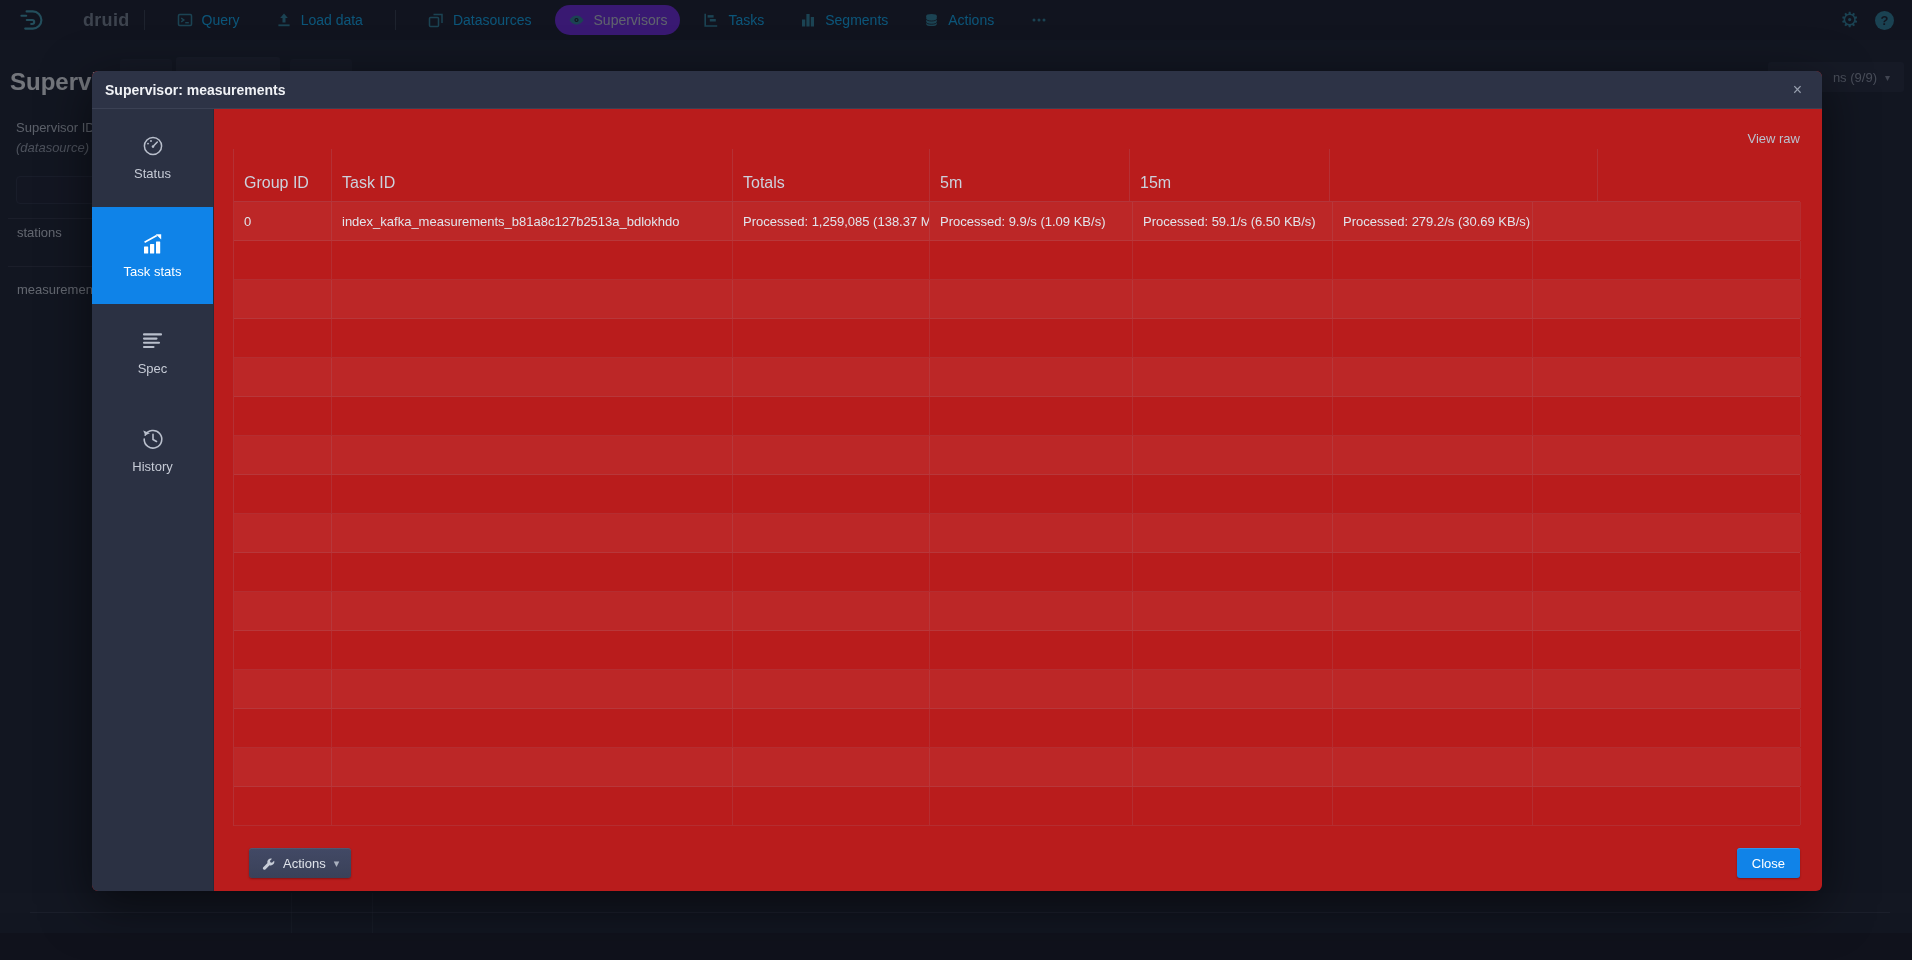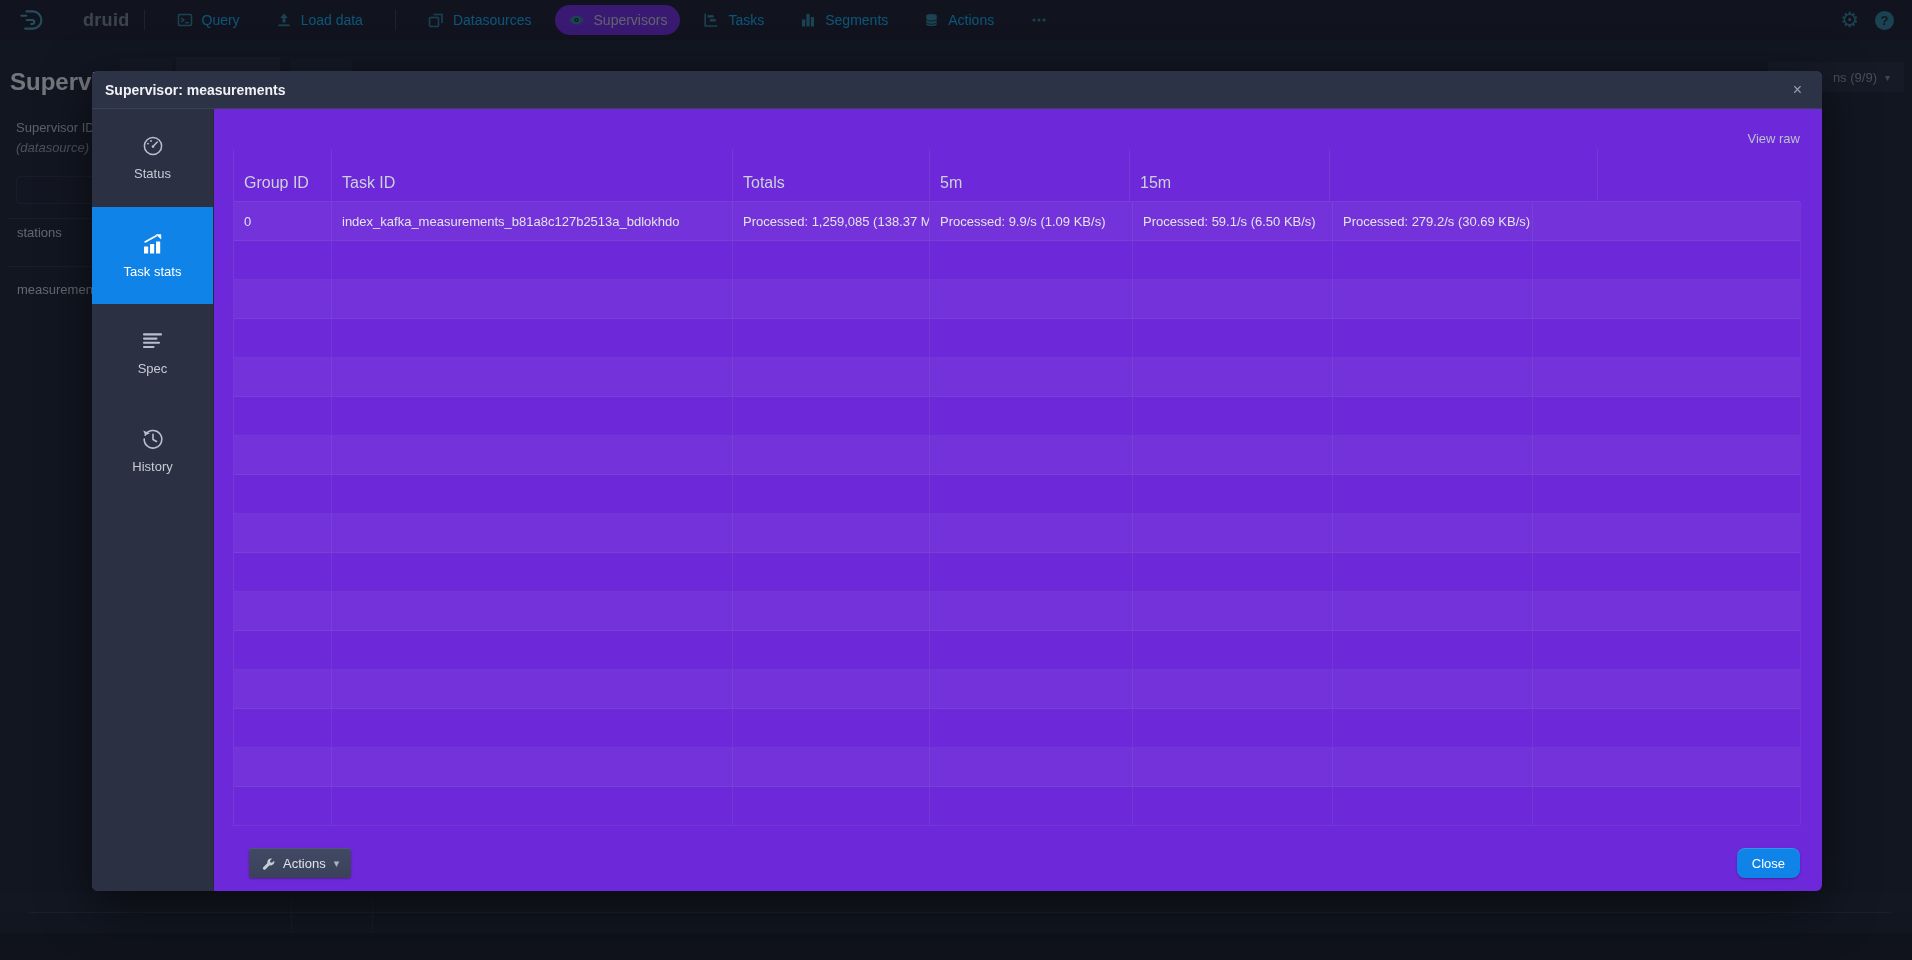--- a/index.html
+++ b/index.html
@@ -37,21 +37,21 @@
   .bg-vline { position:absolute; background:rgba(170,180,205,.08); width:1px; }
   .bg-rowtext { position:absolute; left:17px; font-size:13px; color:#c3c9d4; white-space:nowrap; }
   .bg-dropdown { position:absolute; left:1768px; top:22px; width:136px; height:30px; background:#242a3c;
                  border-radius:3px; display:flex; align-items:center; justify-content:flex-end;
                  gap:8px; padding-right:14px; font-size:13px; color:#8d95a4; }
   .bg-strip1 { position:absolute; left:0; right:0; top:853px; height:20px; background:#20263680; }
   .bg-strip2 { position:absolute; left:0; right:0; top:893px; height:27px; background:#171b27; }
   
   .overlay { position:absolute; inset:0; background:rgba(9,12,19,.52); z-index:5; }
   
-  .dialog { position:absolute; left:92px; top:71px; width:1730px; height:820px; background:#6d28d9;
+  .dialog { position:absolute; left:92px; top:71px; width:1730px; height:820px; background:#b91c1c;
             border-radius:6px; box-shadow:0 14px 50px rgba(0,0,0,.55); z-index:10;
             display:flex; flex-direction:column; }
   .dlg-header { height:38px; flex:none; background:#2d3346; border-bottom:1px solid #3b4154;
                 border-radius:6px 6px 0 0; display:flex; align-items:center; padding:0 16px 0 13px; }
   .dlg-title { font-size:14px; font-weight:700; color:#f0f2f6; }
   .dlg-close { margin-left:auto; color:#98a0af; font-size:16px; line-height:1; cursor:pointer; padding:4px; }
   .dlg-body { flex:1; display:flex; min-height:0; }
   .side-tabs { width:122px; flex:none; background:#2b3143; border-right:1px solid #252b3b;
                border-radius:0 0 0 6px; display:flex; flex-direction:column; }
   .tab { height:97.5px; display:flex; flex-direction:column; align-items:center; justify-content:center;
@@ -71,21 +71,21 @@
   .row.odd { background:rgba(255,255,255,.05); }
   .cell { flex:none; display:flex; align-items:center; padding:0 8px 0 10px; font-size:13px;
           color:#e1e4eb; border-right:1px solid rgba(160,172,200,.12); overflow:hidden; white-space:nowrap; }
   
   .dlg-footer { position:absolute; left:19px; right:22px; bottom:13px; display:flex; align-items:center;margin-left:16px; }
   .btn-actions { display:flex; align-items:center; gap:8px; height:30px; padding:0 12px; border-radius:3px;
                  background:linear-gradient(#424965,#3a4159); box-shadow:inset 0 1px 0 rgba(255,255,255,.08),0 1px 2px rgba(0,0,0,.3);
                  color:#dfe3ea; font-size:13px; cursor:pointer; }
   .btn-actions .caret { color:#aab1bf; font-size:11px; }
   .wrench { color:#c7ccd7; display:flex; }
-  .btn-close { margin-left:auto; height:30px; padding:0 15px; border-radius:8px; background:#1083e8;
+  .btn-close { margin-left:auto; height:30px; padding:0 15px; border-radius:3px; background:#1083e8;
                box-shadow:inset 0 1px 0 rgba(255,255,255,.15),0 1px 2px rgba(0,0,0,.3);
                color:#fff; font-size:13px; display:flex; align-items:center; cursor:pointer; }
 </style>
 </head>
 <body>
 
 <div class="screen">
 
   <header class="topnav">
     <div class="brand">

